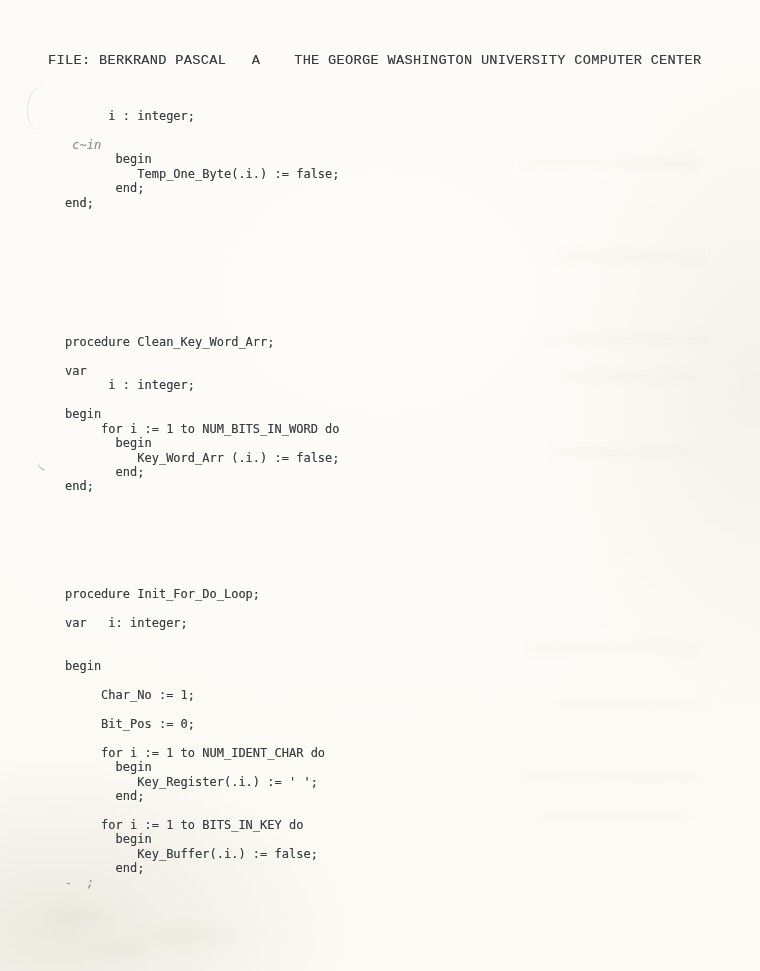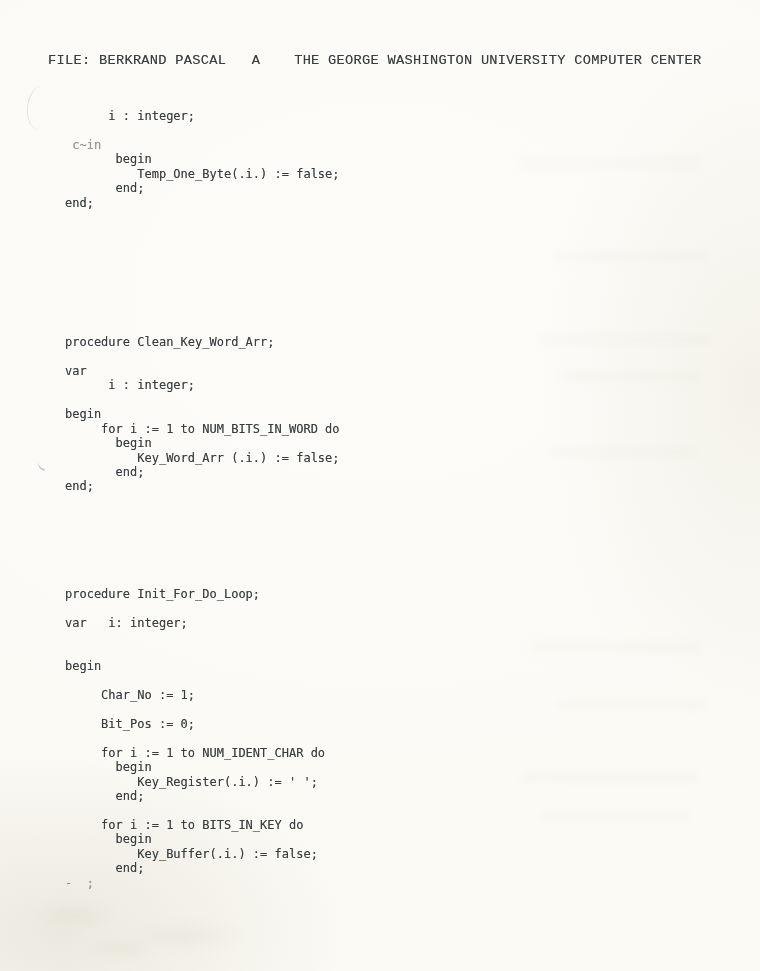--- a/index.html
+++ b/index.html
@@ -37,20 +37,21 @@
     text-shadow: 0 0 0.6px rgba(56,62,64,0.5);
   }
   .code-block .line {
     white-space: pre;
     height: 14.45px;
     line-height: 14.45px;
   }
   .code-block .line.faded {
     color: #8f958f;
     text-shadow: 0 0 1px rgba(150,155,150,0.6);
+    font-style: italic;
   }
   #block-0 { top: 92px; }
   #block-1 { top: 318px; }
   #block-2 { top: 570px; }
 
   
   .arc-artifact {
     position: absolute;
     left: 27px;
     top: 86px;

